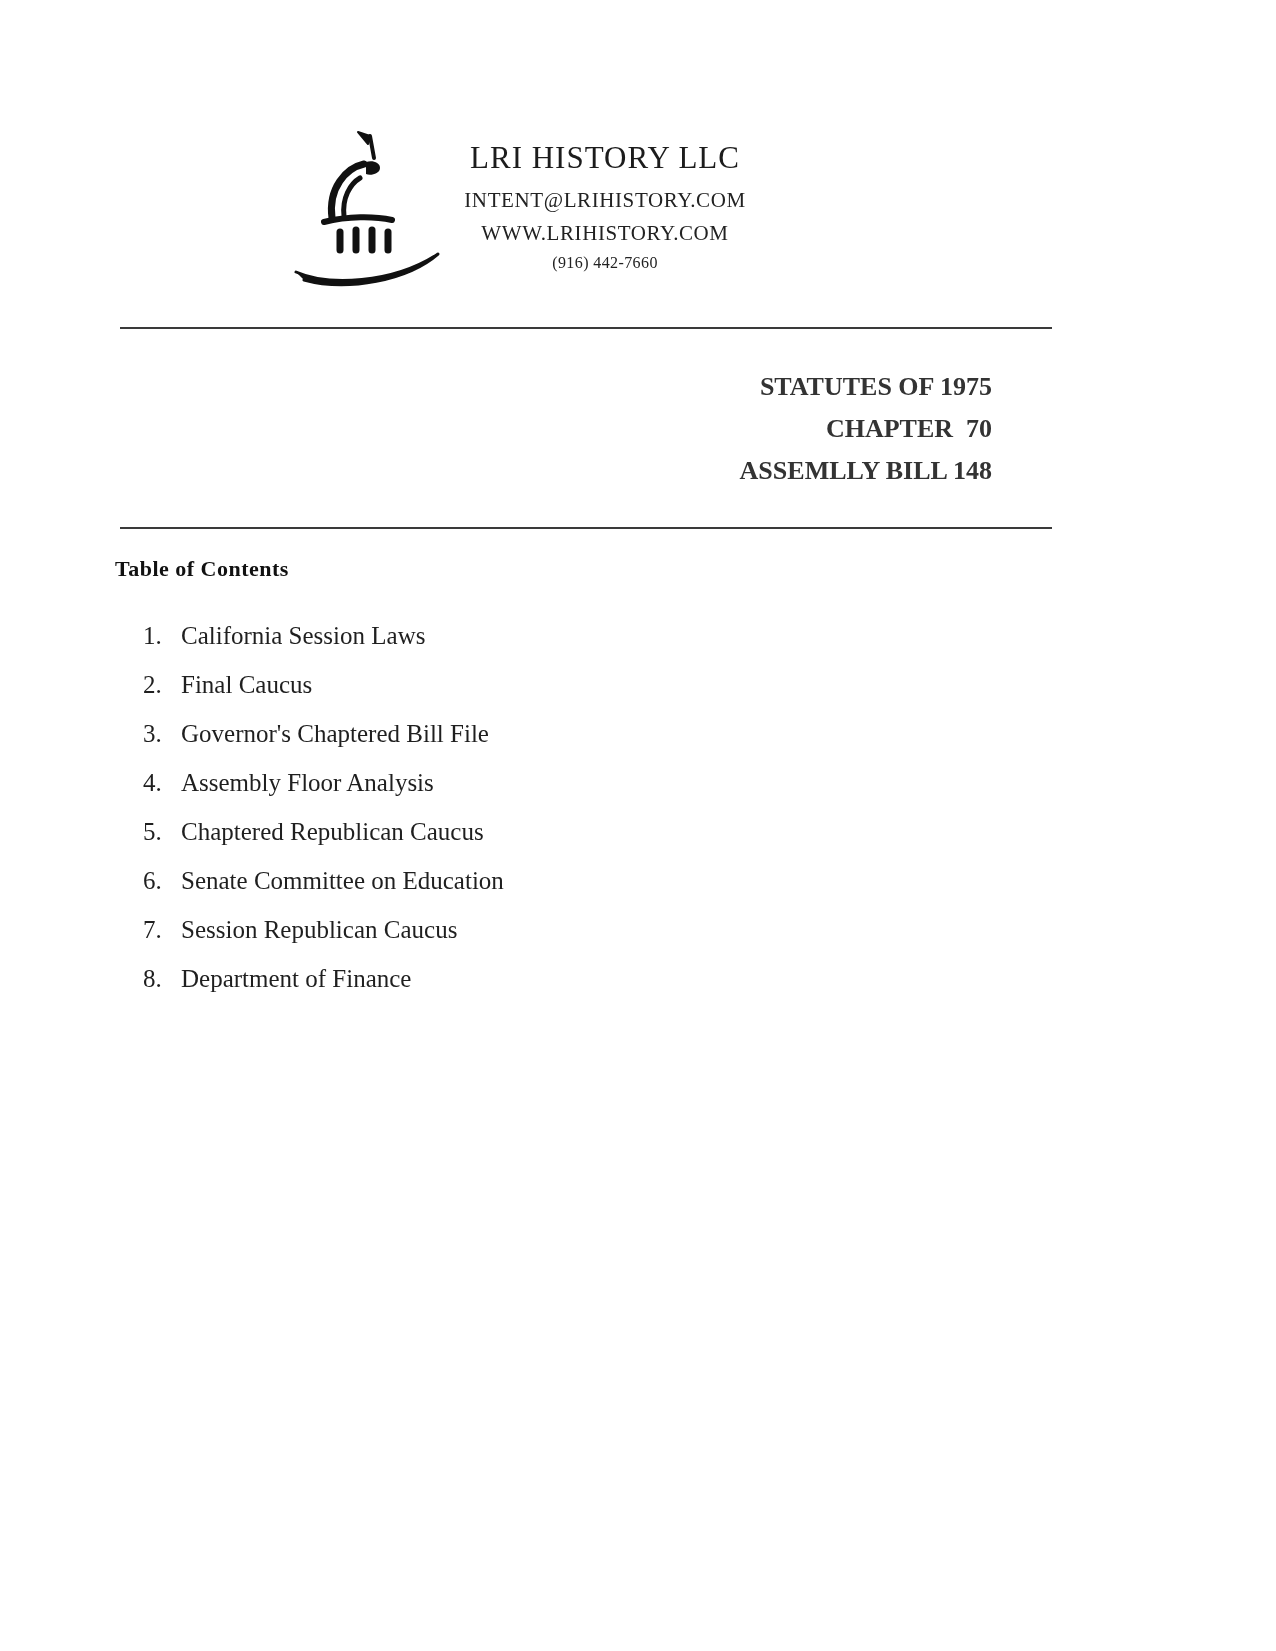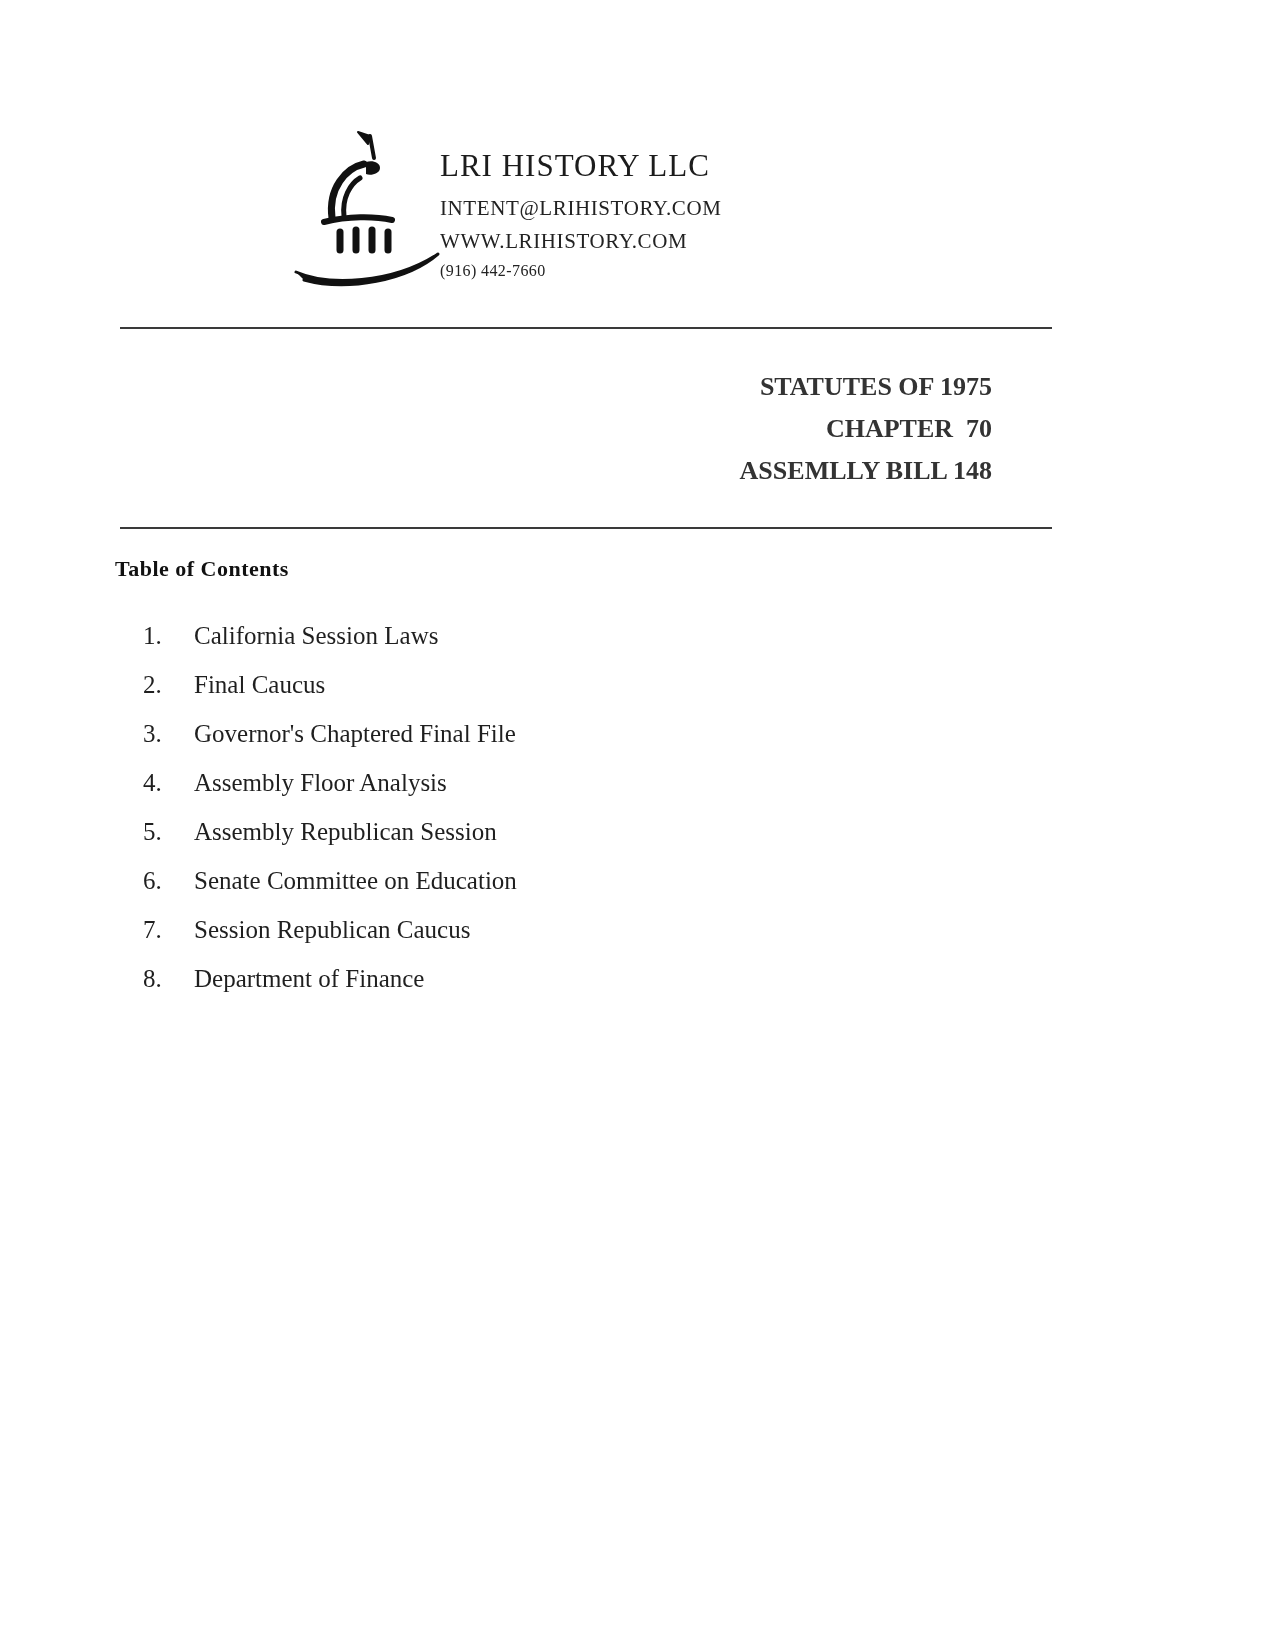--- a/index.html
+++ b/index.html
@@ -21,22 +21,23 @@
   .logo {
     position: absolute;
     left: 288px;
     top: 122px;
     width: 160px;
     height: 170px;
   }
   .header-text {
     position: absolute;
     left: 440px;
-    top: 148px;
+    top: 140px;
     width: 330px;
+    text-align: center;
   }
   .company-name {
     font-size: 31px;
     letter-spacing: 1px;
     color: #1c1c1c;
     margin-bottom: 12px;
   }
   .contact-line {
     font-size: 21px;
     letter-spacing: 0.6px;
@@ -95,21 +96,20 @@
     font-size: 25px;
     color: #1f1f1f;
     margin-bottom: 21px;
   }
   .toc-number {
     width: 38px;
     flex: 0 0 38px;
   }
   .toc-label {
     display: block;
-    margin-left: 13px;
   }
 </style>
 </head>
 <body>
 
 <div class="page">
 
   <div class="logo">
     <svg viewBox="0 0 160 170" width="160" height="170" fill="none" stroke="#111111" stroke-linecap="round" stroke-linejoin="round">
 
@@ -157,29 +157,29 @@
     <div class="toc-item">
       <span class="toc-number">1.</span>
       <span class="toc-label">California Session Laws</span>
     </div>
     <div class="toc-item">
       <span class="toc-number">2.</span>
       <span class="toc-label">Final Caucus</span>
     </div>
     <div class="toc-item">
       <span class="toc-number">3.</span>
-      <span class="toc-label">Governor's Chaptered Final File</span>
+      <span class="toc-label">Governor's Chaptered Bill File</span>
     </div>
     <div class="toc-item">
       <span class="toc-number">4.</span>
       <span class="toc-label">Assembly Floor Analysis</span>
     </div>
     <div class="toc-item">
       <span class="toc-number">5.</span>
-      <span class="toc-label">Assembly Republican Session</span>
+      <span class="toc-label">Chaptered Republican Caucus</span>
     </div>
     <div class="toc-item">
       <span class="toc-number">6.</span>
       <span class="toc-label">Senate Committee on Education</span>
     </div>
     <div class="toc-item">
       <span class="toc-number">7.</span>
       <span class="toc-label">Session Republican Caucus</span>
     </div>
     <div class="toc-item">

